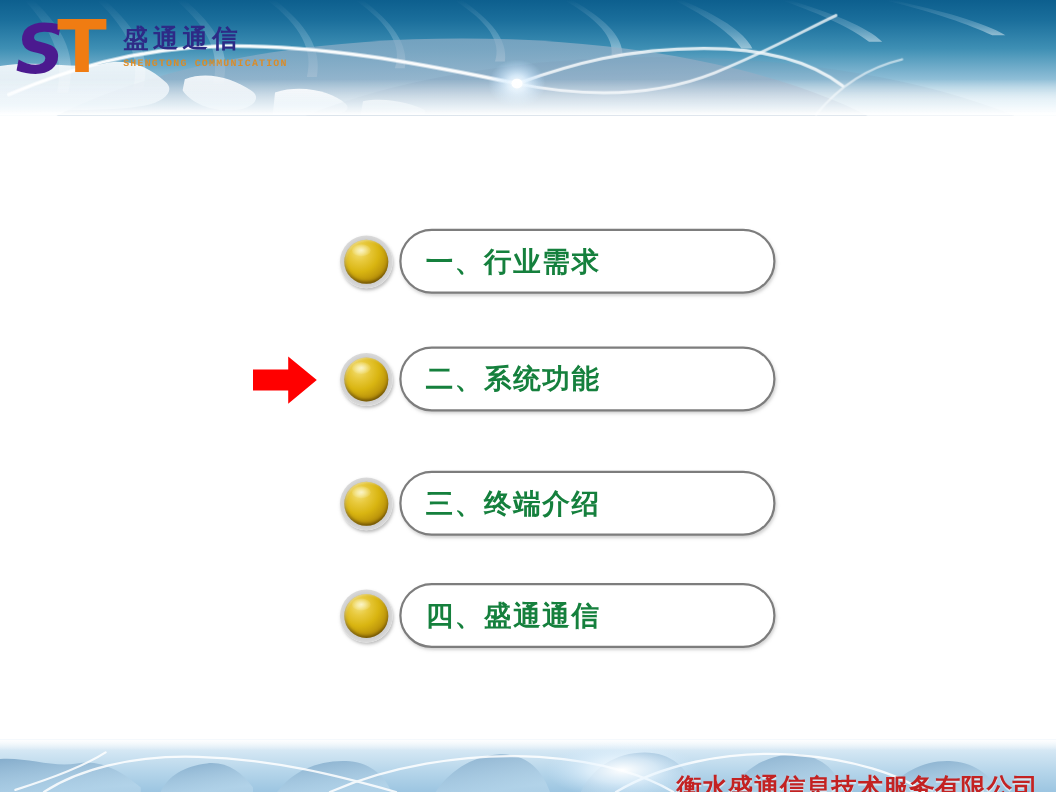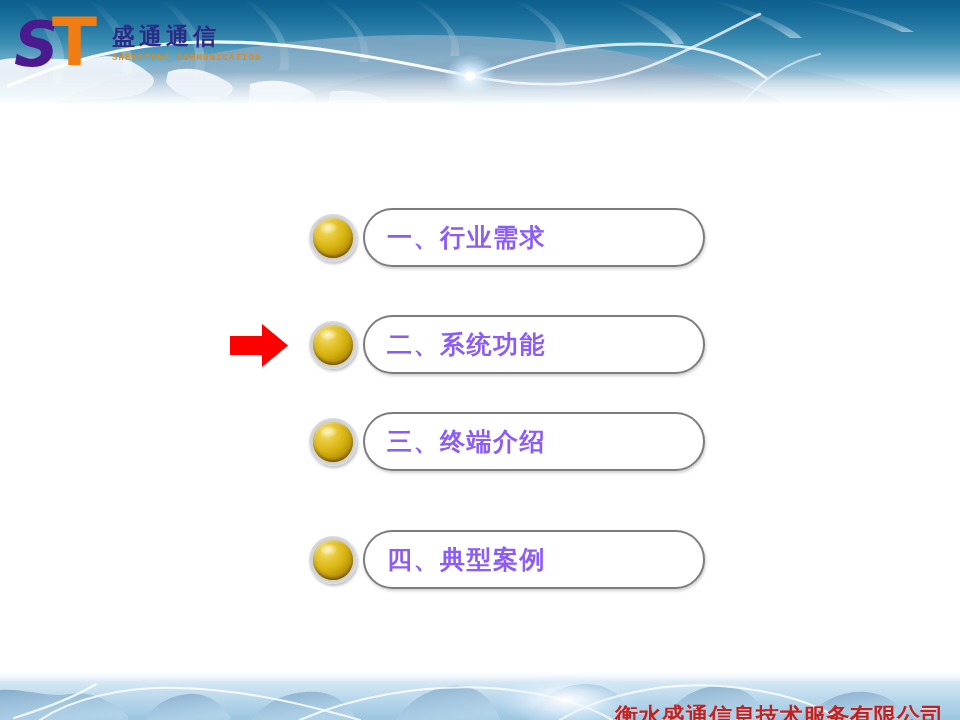--- a/index.html
+++ b/index.html
@@ -122,21 +122,21 @@
     height: 567px;
   }
   .menu-row {
     position: absolute;
     left: 0;
     width: 960px;
     height: 62px;
   }
   .menu-row.r0 { top: 102px; }
   .menu-row.r1 { top: 209px; }
-  .menu-row.r2 { top: 306px; }
+  .menu-row.r2 { top: 322px; }
   .menu-row.r3 { top: 424px; }
 
   
   .arrow-pointer {
     position: absolute;
     left: 229px;
     top: 9px;
     width: 60px;
     height: 45px;
   }
@@ -157,21 +157,21 @@
   .pill-label {
     position: absolute;
     left: 22px;
     top: 0;
     height: 55px;
     display: flex;
     align-items: center;
     font-family: "DejaVu Sans", sans-serif;
     font-size: 25px;
     font-weight: bold;
-    color: #8b5cf6;
+    color: #15803d;
     letter-spacing: 1.5px;
     white-space: nowrap;
   }
 
   
   .bullet {
     position: absolute;
     left: 309px;
     top: 7px;
     width: 48px;
@@ -366,21 +366,21 @@
       </div>
     </div>
 
     <div class="menu-row r3">
       <div class="bullet">
         <div class="bullet-outer"></div>
         <div class="bullet-inner"></div>
         <div class="bullet-gloss"></div>
       </div>
       <div class="pill">
-        <span class="pill-label">四、典型案例</span>
+        <span class="pill-label">四、盛通通信</span>
       </div>
     </div>
   </div>
 
   <div class="footer-banner">
     <svg class="footer-svg" viewBox="0 0 960 48" preserveAspectRatio="none">
       <defs>
         <linearGradient id="fShard" x1="0" y1="0" x2="0.4" y2="1">
           <stop offset="0%" stop-color="#6f9cc0" stop-opacity="0.75"></stop>
           <stop offset="100%" stop-color="#bcd9ec" stop-opacity="0.55"></stop>

